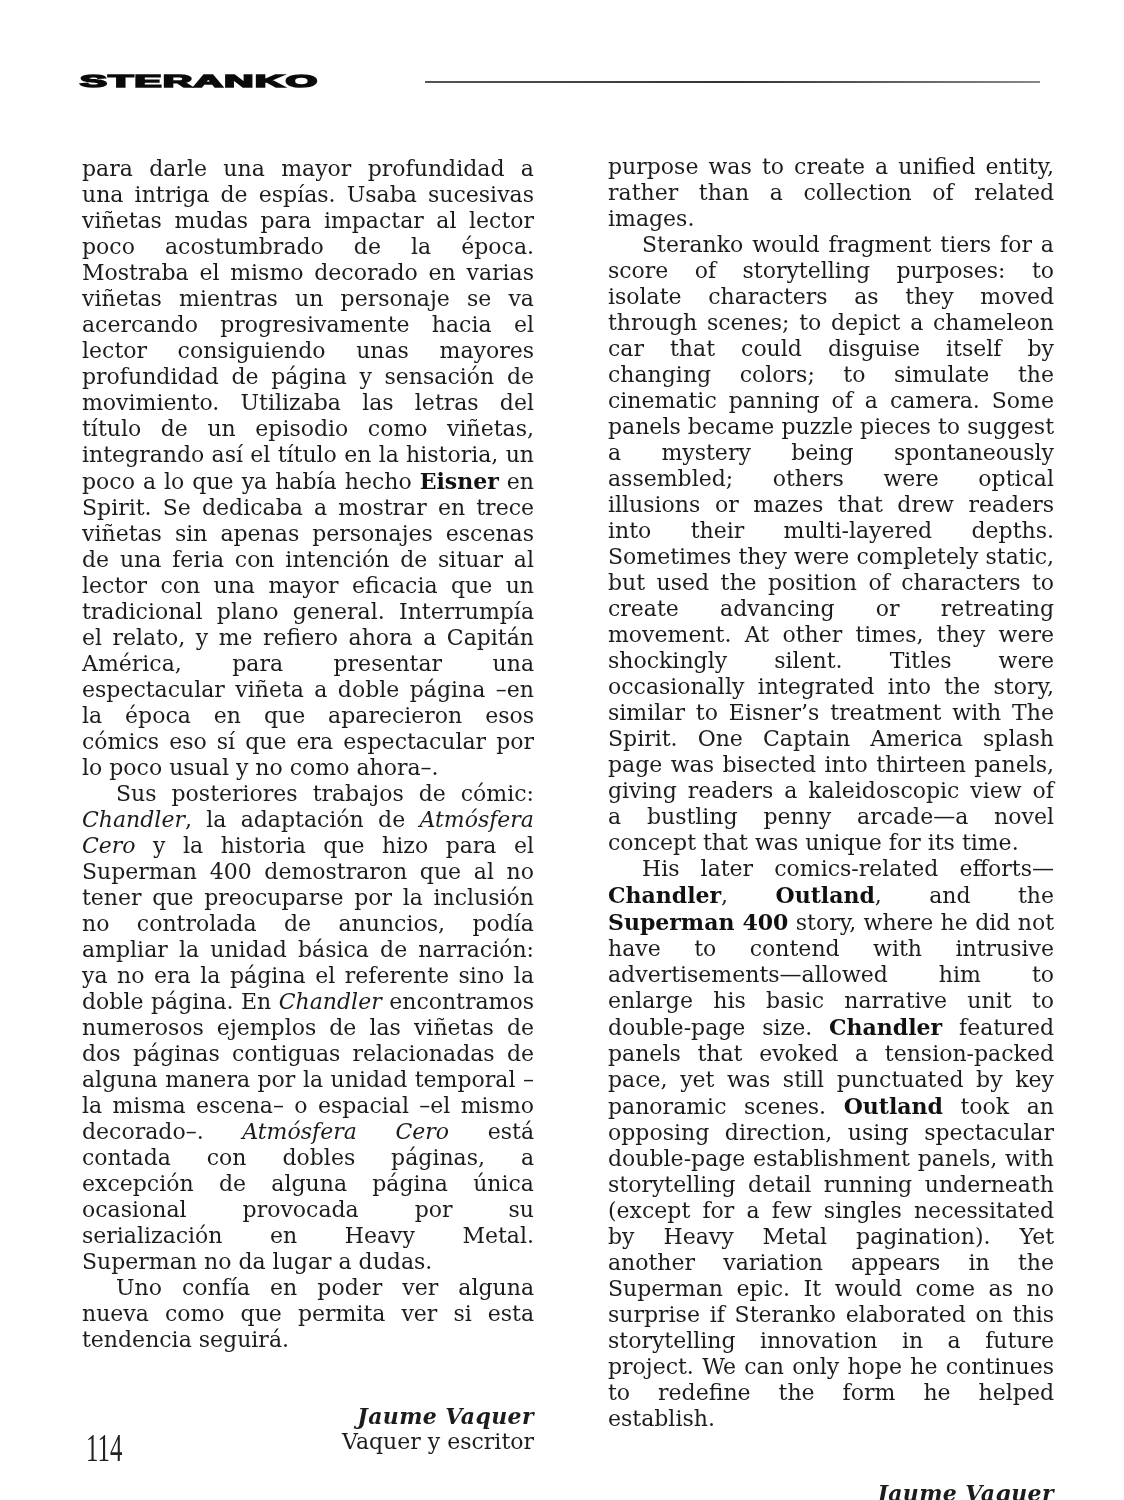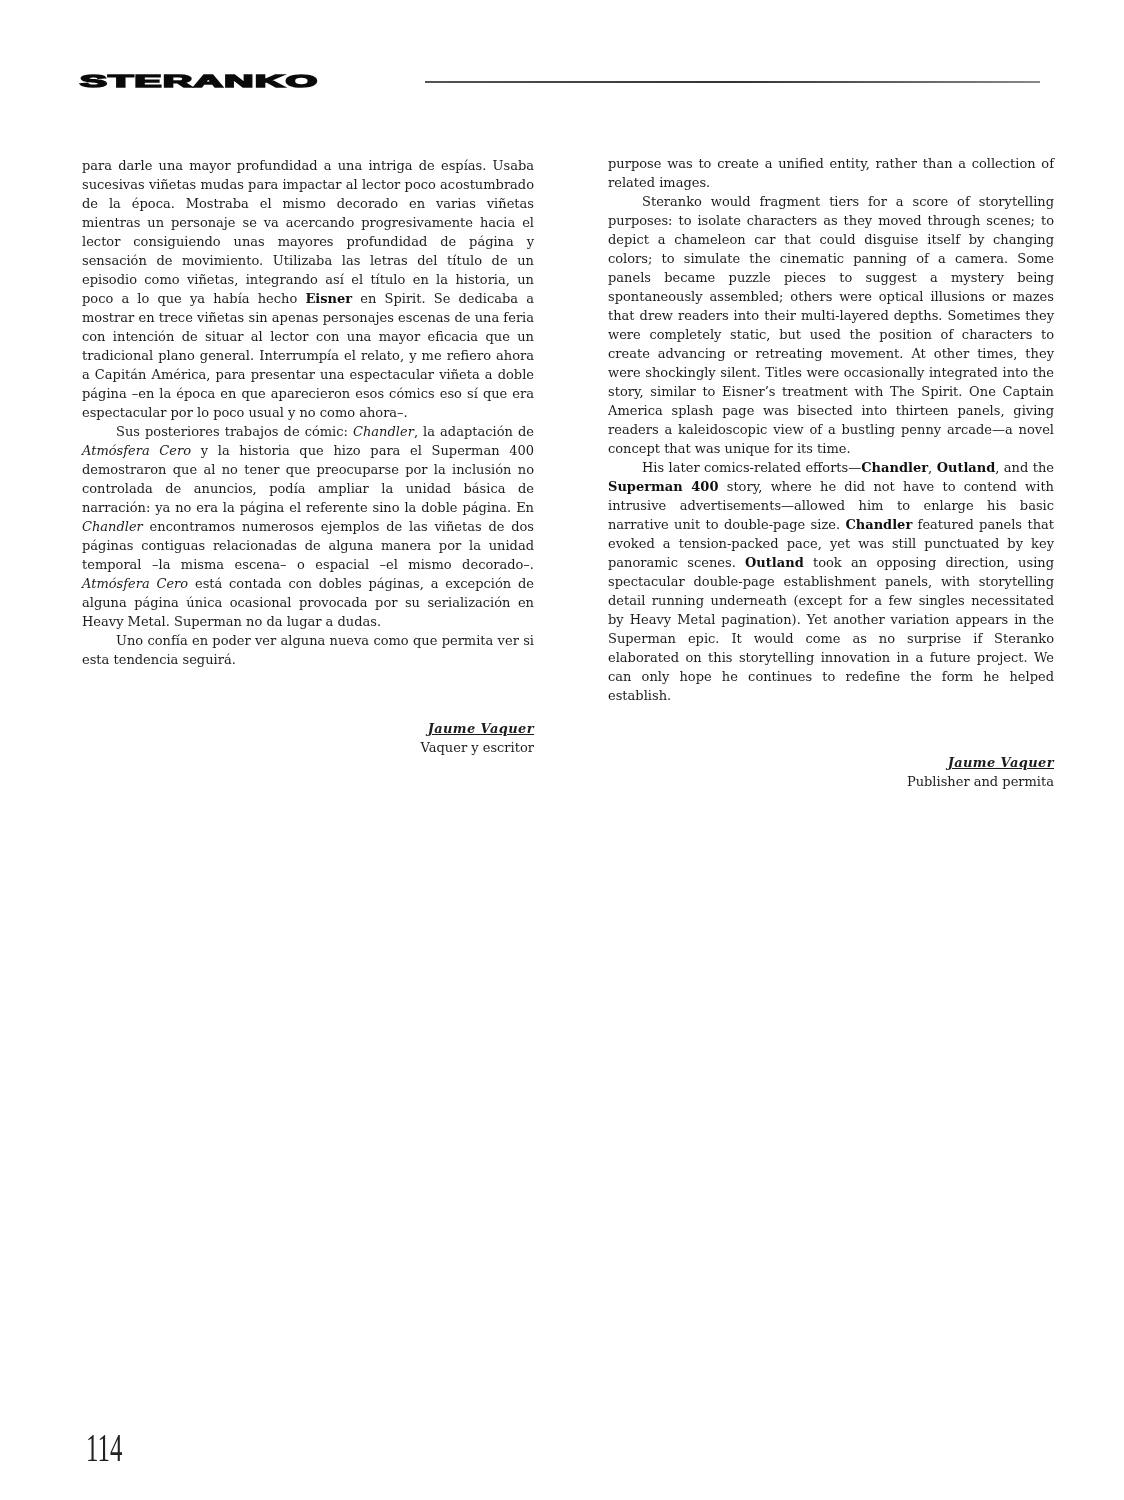--- a/index.html
+++ b/index.html
@@ -11,31 +11,31 @@
       transform: scaleX(1.55) scaleY(0.62); transform-origin: left top;
       color: #0a0a0a;
       -webkit-text-stroke: 2.4px #0a0a0a;
     }
     .header-rule {
       position: absolute; left: 425px; top: 81px; width: 615px; height: 2px;
       background: linear-gradient(90deg, #555 0%, #333 50%, #888 100%);
     }
     .col {
       position: absolute; top: 156px;
-      font-family: "DejaVu Serif", serif; font-size: 13px; line-height: 19px;
+      font-family: "DejaVu Serif", serif; font-size: 22px; line-height: 26px;
       text-align: justify; color: #1c1c1c;
     }
     .col-left { left: 82px; width: 452px; }
     .col-right { left: 608px; width: 446px; top: 154px; }
     .col p { margin: 0; text-indent: 34px; hyphens: none; }
     .col p.no-indent { text-indent: 0; }
     .col b { font-weight: bold; color: #111; }
     .col i { font-style: italic; }
     .signature { text-align: right; margin-top: 50px; }
-    .sig-name { font-style: italic; font-weight: bold; display: block; letter-spacing: 0.4px; text-decoration: underline; }
+    .sig-name { font-style: italic; font-weight: bold; display: block; letter-spacing: 0.4px; }
     .sig-role { display: block; }
     .page-number {
       position: absolute; left: 86px; top: 1428px;
       font-family: "Liberation Serif", serif; font-size: 40px; line-height: 1;
       transform: scaleX(0.62); transform-origin: left top; color: #222;
     }
   </style>
 </head>
 <body>
 

